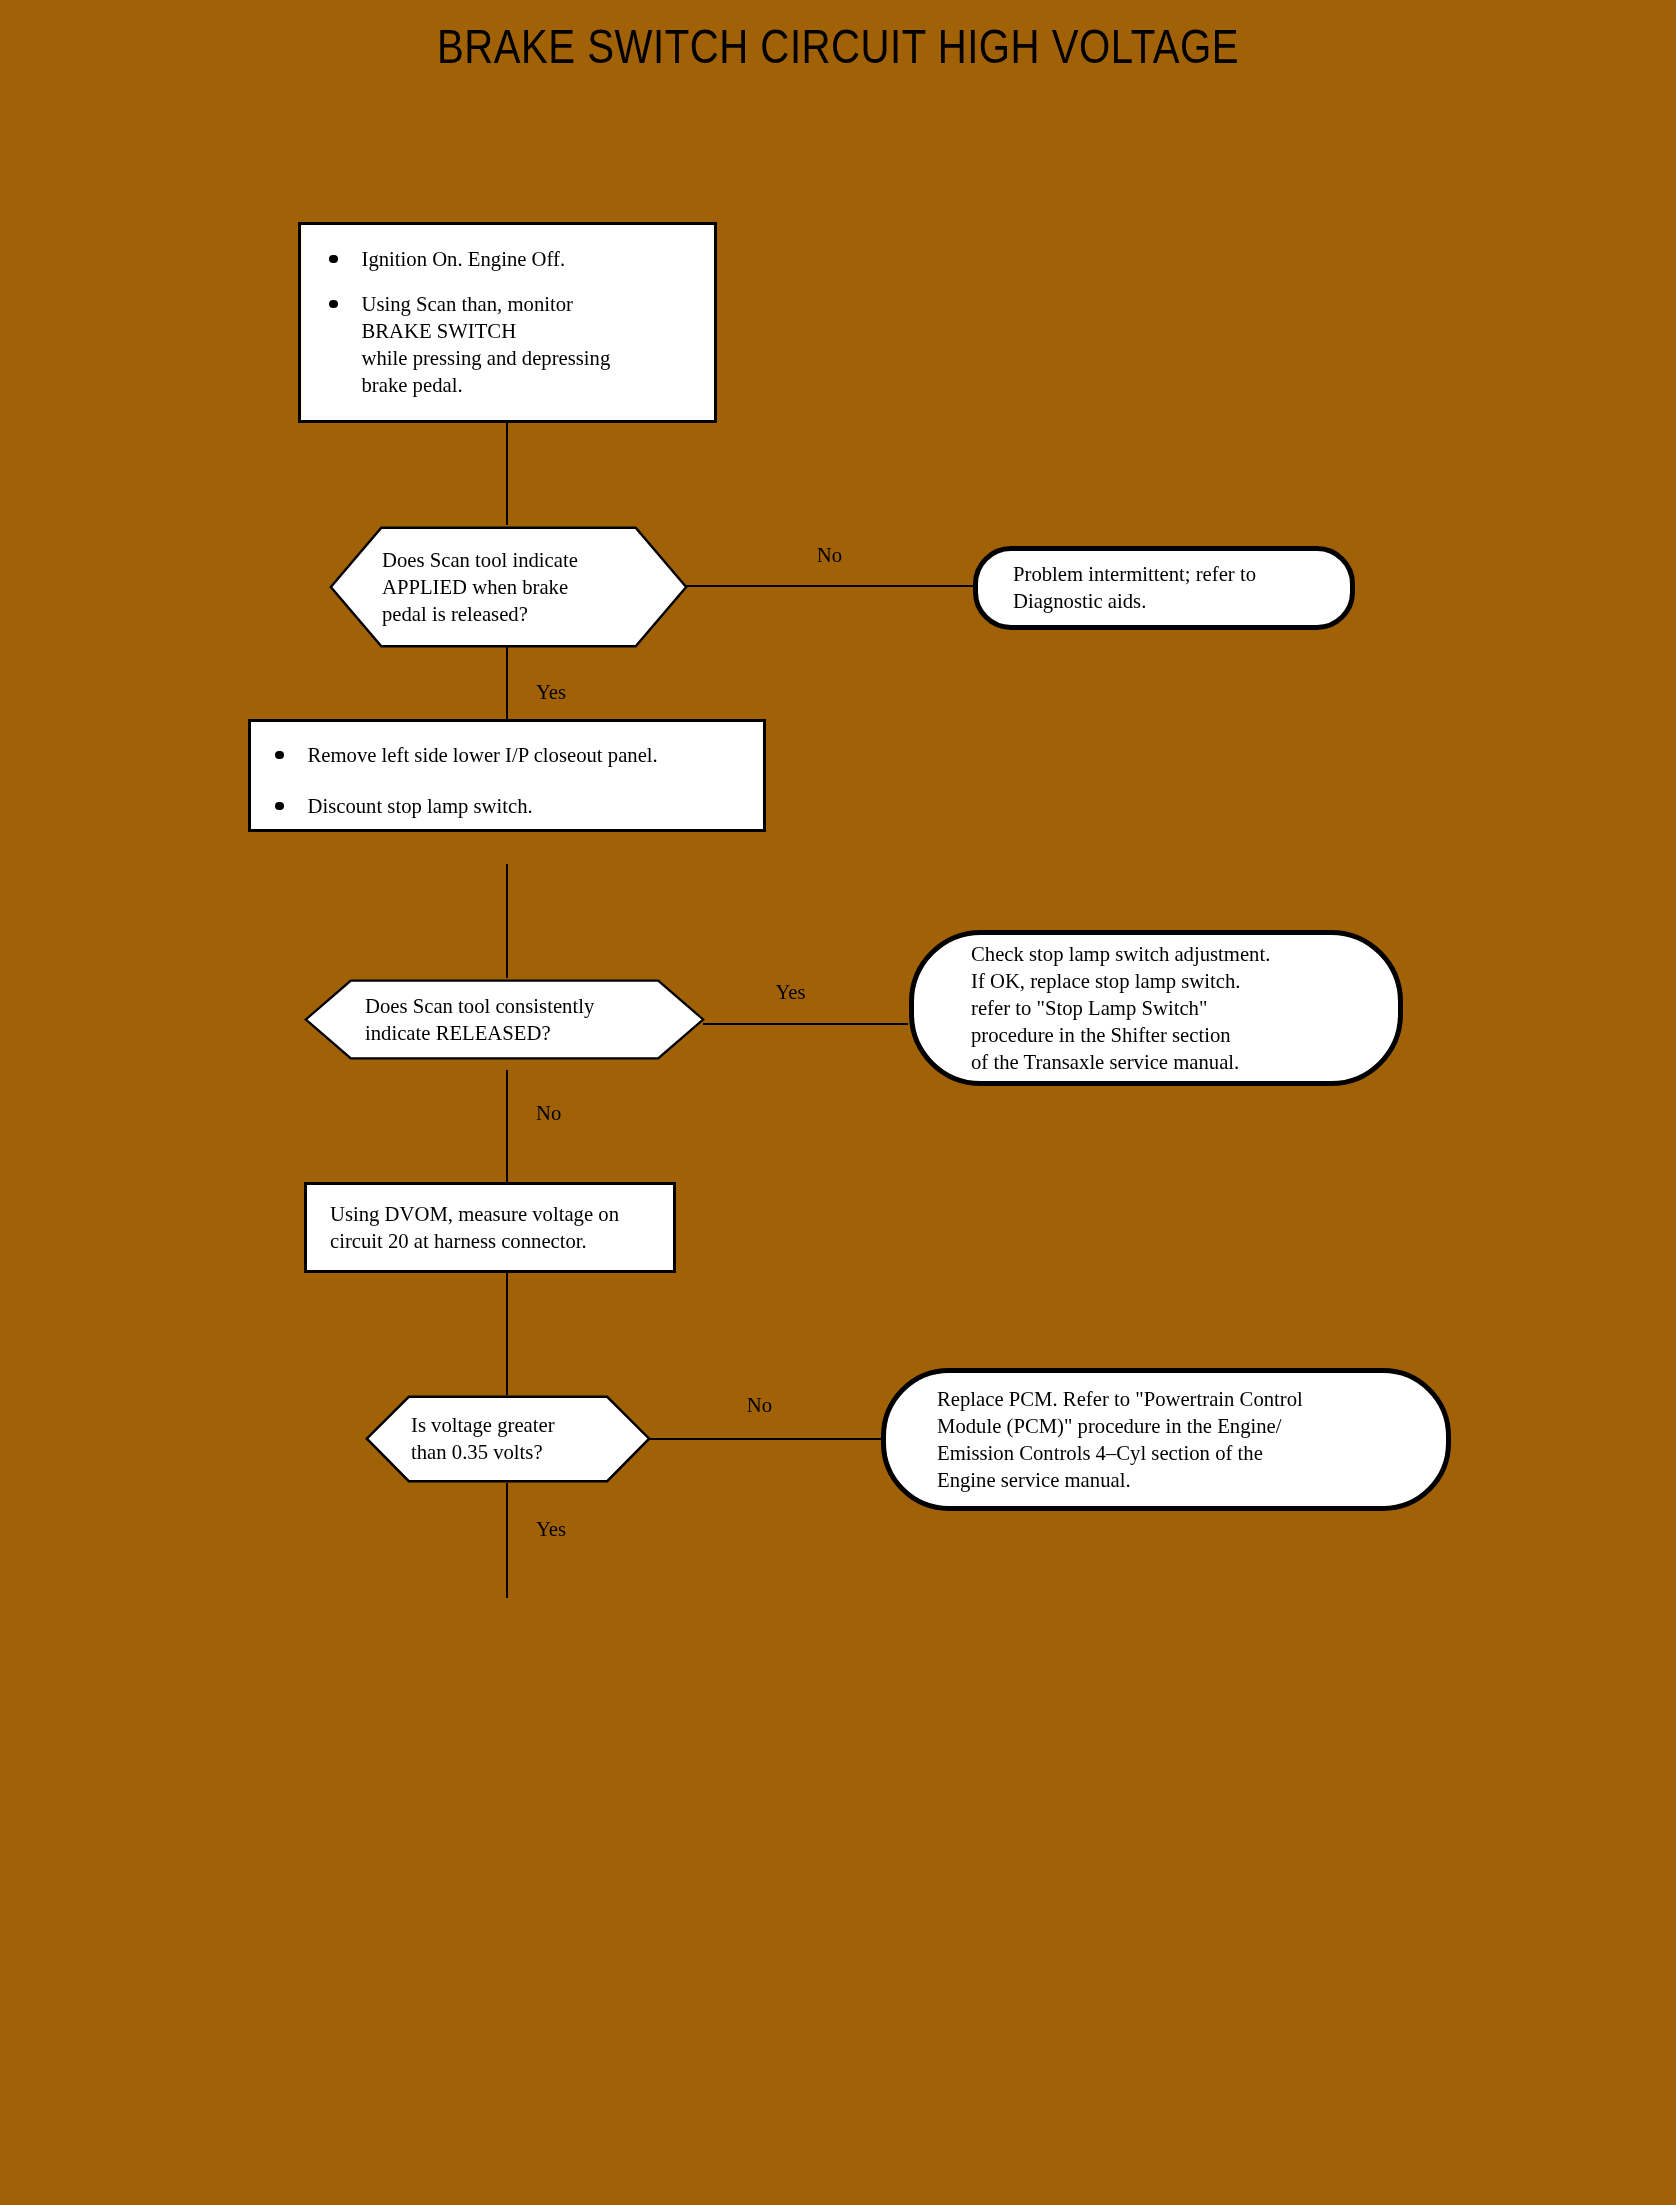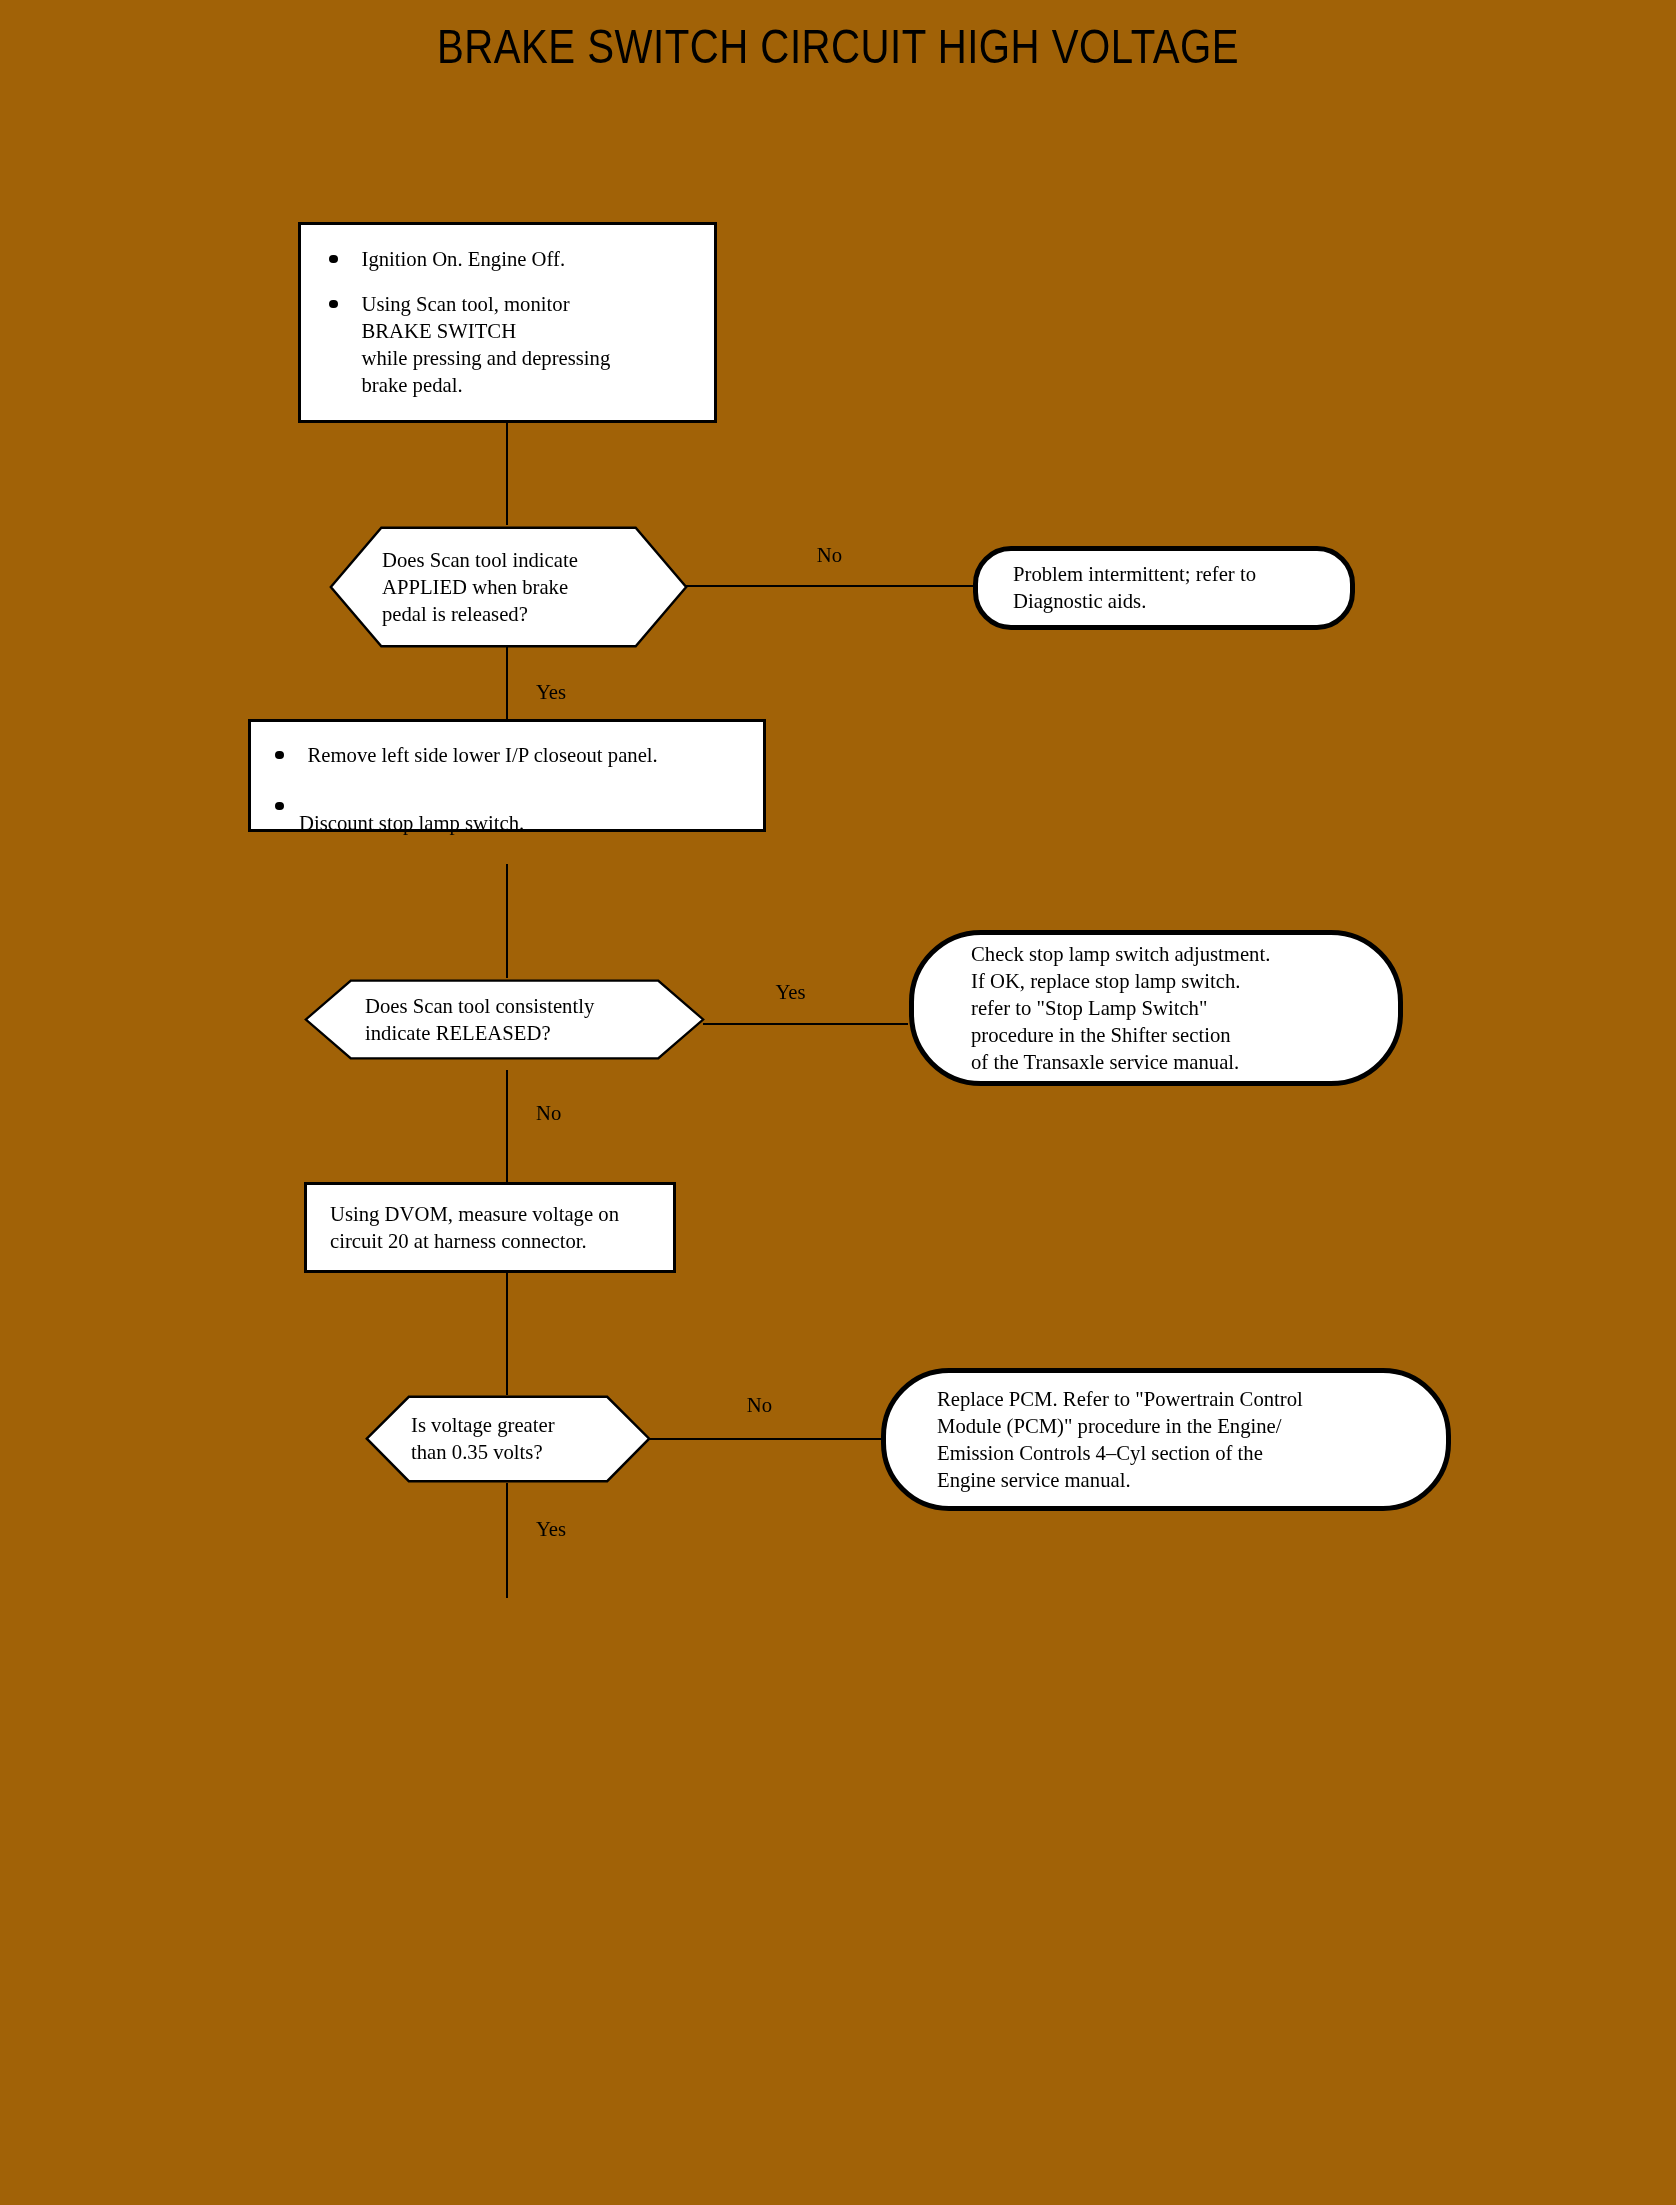--- a/index.html
+++ b/index.html
@@ -67,21 +67,21 @@
   <div class="title">BRAKE SWITCH CIRCUIT HIGH VOLTAGE</div>
 
   <div class="rect" style="left:298px;top:222px;width:419px;height:201px;padding:20.7px 14.6px 0 28px;">
     <div class="bullets">
       <div class="bullet-item">
         <span class="bullet"></span>
         <div class="bullet-text txt pre">Ignition On. Engine Off.</div>
       </div>
       <div class="bullet-item" style="margin-top:18px;">
         <span class="bullet"></span>
-        <div class="bullet-text txt pre">Using Scan tool, monitor
+        <div class="bullet-text txt pre">Using Scan than, monitor
 BRAKE SWITCH
 while pressing and depressing
 brake pedal.</div>
       </div>
     </div>
   </div>
 
   <div class="line vline" style="left:506px;top:422px;height:103px;"></div>
 
   <div class="hex" style="left:329px;top:526px;width:359px;height:122px;">
@@ -103,21 +103,21 @@
 
   <div class="line vline" style="left:506px;top:647px;height:95px;"></div>
   <div class="edge-label" style="left:536px;top:680px;">Yes</div>
 
   <div class="rect" style="left:248px;top:719px;width:518px;height:113px;padding:19.5px 12px 0 24px;">
     <div class="bullets">
       <div class="bullet-item">
         <span class="bullet"></span>
         <div class="bullet-text txt pre">Remove left side lower I/P closeout panel.</div>
       </div>
-      <div class="bullet-item" style="margin-top:24px;flex-direction:column;">
+      <div class="bullet-item" style="margin-top:24px;">
         <span class="bullet"></span>
         <div class="bullet-text txt pre">Discount stop lamp switch.</div>
       </div>
     </div>
   </div>
 
   <div class="line vline" style="left:506px;top:864px;height:114px;"></div>
 
   <div class="hex" style="left:304px;top:979px;width:401px;height:81px;">
     <svg viewBox="0 0 660 150" preserveAspectRatio="none">

